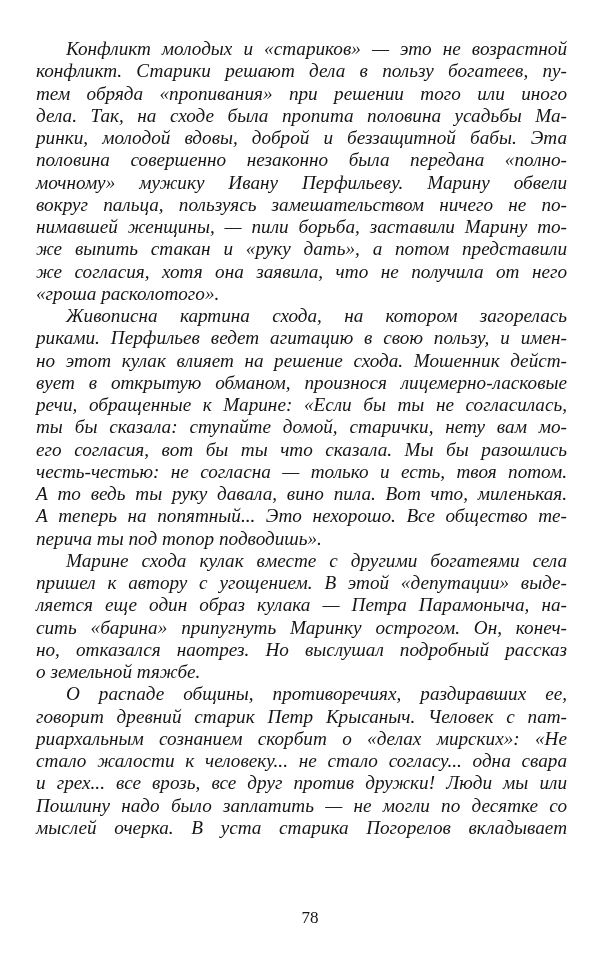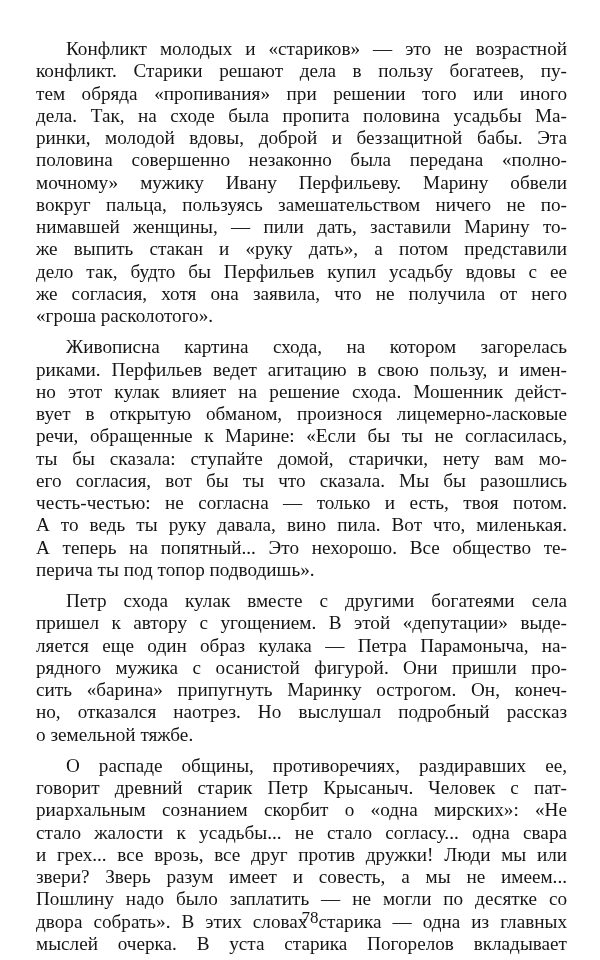--- a/index.html
+++ b/index.html
@@ -5,22 +5,22 @@
   html, body { margin: 0; padding: 0; }
   body {
     width: 600px; height: 960px; background: #ffffff; overflow: hidden;
     position: relative;
   }
   .page {
     position: absolute; left: 36px; top: 38px; width: 531px;
     font-family: "Liberation Serif", "DejaVu Serif", serif;
     font-size: 19.2px; line-height: 22.25px; color: #151515;
   }
-  .para { margin: 0; }
-  .para.gap { margin-top: 9px; }
+  .para { margin: 0; font-style: italic; }
+  .para.gap { margin-top: 0; }
   .line {
     display: block; white-space: nowrap; text-align: justify;
     text-align-last: justify; height: 22.25px; overflow: visible;
   }
   .line.indent { padding-left: 30px; }
   .line.last { text-align-last: left; }
   .page-number {
     position: absolute; left: 3px; width: 600px; top: 908px;
     text-align: center; font-family: "Liberation Serif", serif;
     font-size: 17px; color: #151515; padding-left: 14px; box-sizing: border-box;
@@ -33,59 +33,55 @@
 
   <p class="para">
     <span class="line indent">Конфликт молодых и «стариков» — это не возрастной</span>
     <span class="line">конфликт. Старики решают дела в пользу богатеев, пу-</span>
     <span class="line">тем обряда «пропивания»  при решении того  или иного</span>
     <span class="line">дела. Так, на сходе была пропита половина усадьбы Ма-</span>
     <span class="line">ринки, молодой вдовы, доброй и беззащитной бабы. Эта</span>
     <span class="line">половина совершенно незаконно была передана «полно-</span>
     <span class="line">мочному» мужику  Ивану Перфильеву.  Марину обвели</span>
     <span class="line">вокруг пальца, пользуясь замешательством ничего не по-</span>
-    <span class="line">нимавшей женщины, — пили дать, заставили Марину то-</span>
+    <span class="line">нимавшей женщины, — пили борьба, заставили Марину то-</span>
     <span class="line">же выпить стакан и «руку дать», а потом представили</span>
-    <span class="line">дело так, будто бы Перфильев купил усадьбу вдовы с ее</span>
     <span class="line">же согласия, хотя она заявила, что не получила от него</span>
     <span class="line last">«гроша расколотого».</span>
   </p>
 
   <p class="para gap">
     <span class="line indent">Живописна  картина схода,  на котором  загорелась</span>
     <span class="line">риками. Перфильев ведет агитацию в свою пользу, и имен-</span>
     <span class="line">но этот кулак влияет на решение схода. Мошенник дейст-</span>
     <span class="line">вует в открытую обманом, произнося лицемерно-ласковые</span>
     <span class="line">речи, обращенные к Марине: «Если бы ты не согласилась,</span>
     <span class="line">ты бы сказала: ступайте домой, старички, нету вам мо-</span>
     <span class="line">его согласия, вот бы ты что сказала. Мы бы разошлись</span>
     <span class="line">честь-честью: не согласна — только и есть, твоя потом.</span>
     <span class="line">А то ведь ты руку давала, вино пила. Вот что, миленькая.</span>
     <span class="line">А теперь на попятный... Это нехорошо. Все общество те-</span>
     <span class="line last">перича ты под топор подводишь».</span>
   </p>
 
   <p class="para gap">
-    <span class="line indent">Петр схода кулак вместе с другими богатеями села</span>
+    <span class="line indent">Марине схода кулак вместе с другими богатеями села</span>
     <span class="line">пришел к автору с угощением. В этой «депутации» выде-</span>
     <span class="line">ляется еще один образ кулака — Петра Парамоныча, на-</span>
-    <span class="line">рядного мужика с осанистой фигурой. Они пришли про-</span>
     <span class="line">сить «барина» припугнуть Маринку острогом. Он, конеч-</span>
     <span class="line">но, отказался наотрез. Но выслушал подробный рассказ</span>
     <span class="line last">о земельной тяжбе.</span>
   </p>
 
   <p class="para gap">
     <span class="line indent">О распаде общины, противоречиях,  раздиравших ее,</span>
     <span class="line">говорит древний старик Петр Крысаныч. Человек с пат-</span>
-    <span class="line">риархальным сознанием скорбит о «одна мирских»: «Не</span>
-    <span class="line">стало жалости к усадьбы... не стало согласу... одна свара</span>
+    <span class="line">риархальным сознанием скорбит о «делах мирских»: «Не</span>
+    <span class="line">стало жалости к человеку... не стало согласу... одна свара</span>
     <span class="line">и грех... все врозь, все друг против дружки! Люди мы или</span>
-    <span class="line">звери? Зверь  разум имеет  и совесть,  а мы не имеем...</span>
     <span class="line">Пошлину надо было заплатить — не могли по десятке со</span>
-    <span class="line">двора собрать». В этих словах старика — одна из главных</span>
     <span class="line">мыслей очерка.  В уста  старика Погорелов  вкладывает</span>
 
   </p>
 
 </div>
 
 <div class="page-number">78</div>
 
 </body></html>

